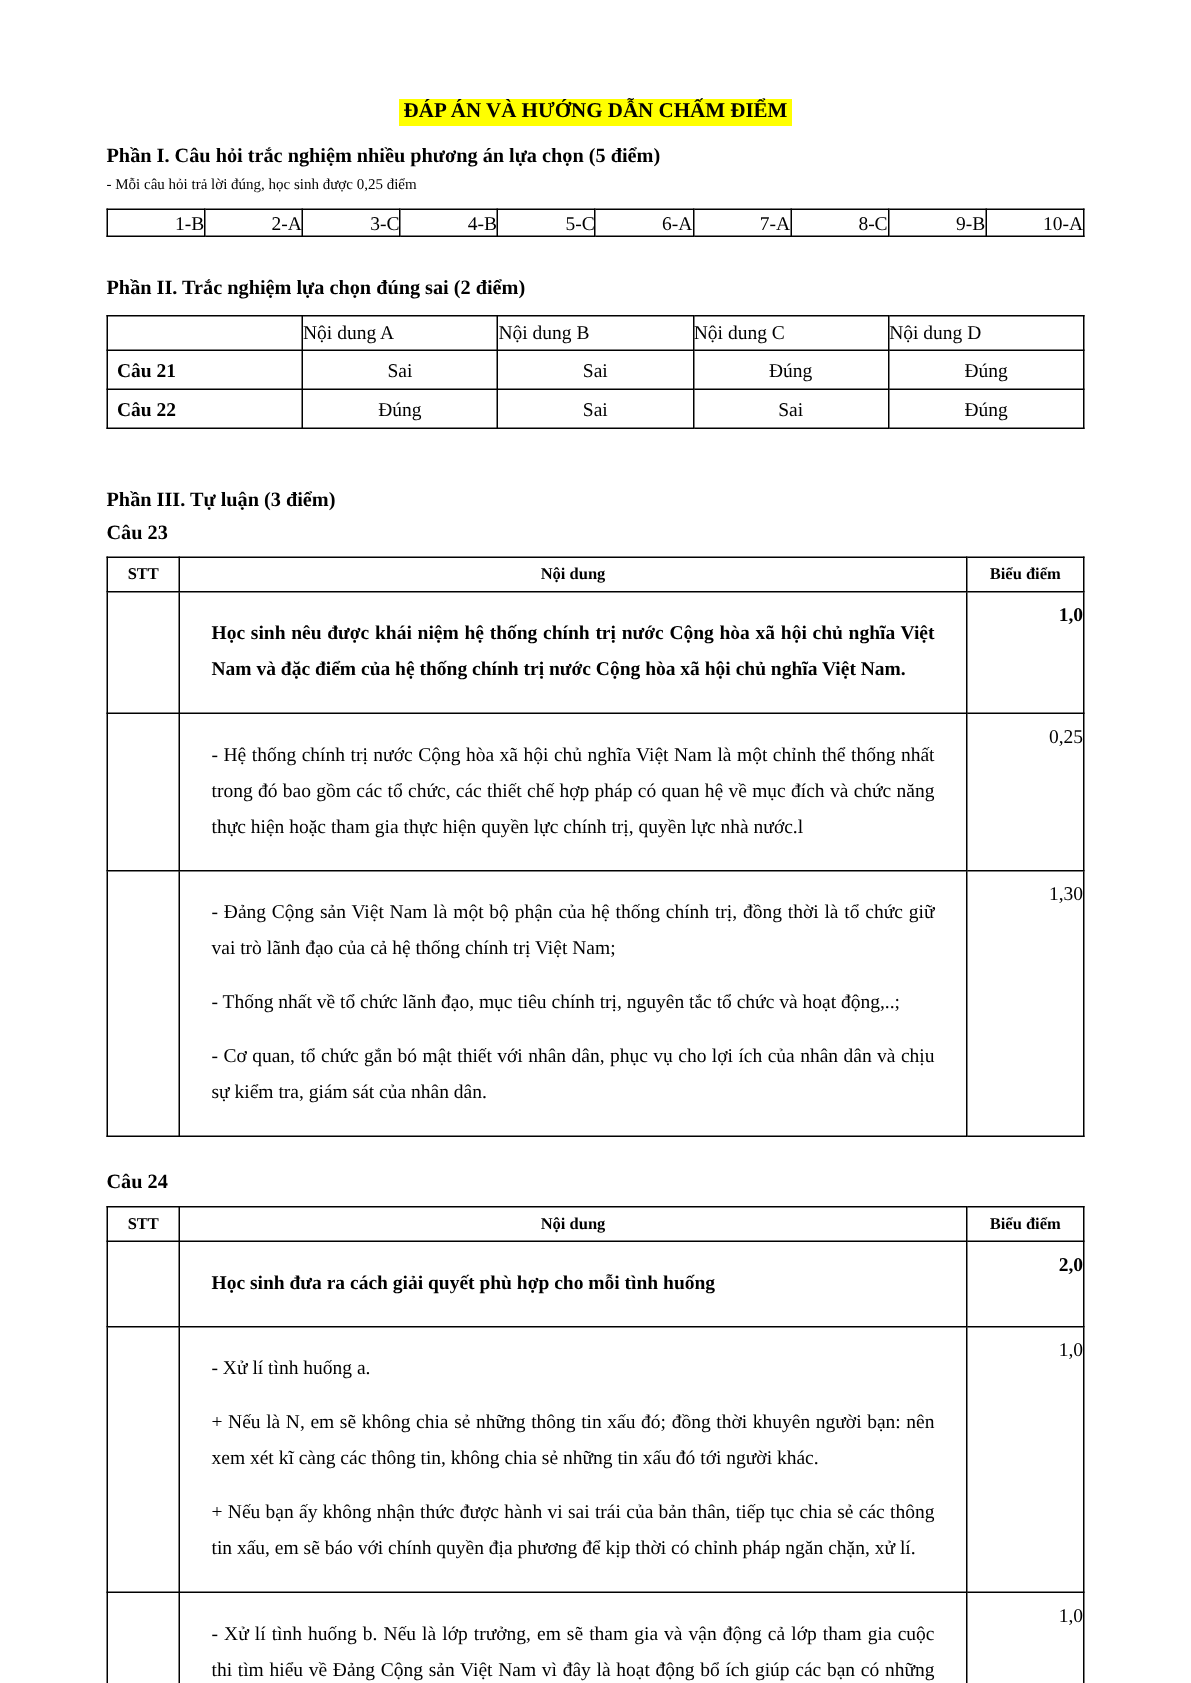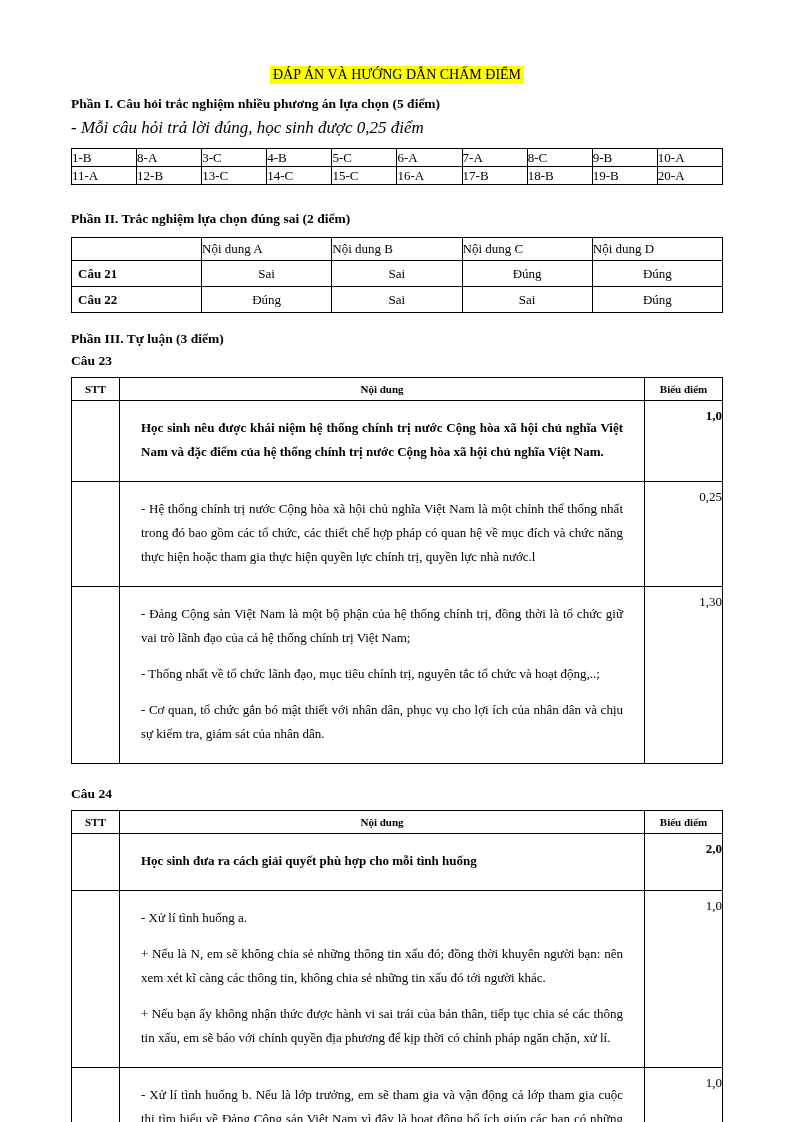--- a/index.html
+++ b/index.html
@@ -7,36 +7,36 @@
   body {
     width:794px; height:1122px;
     font-family:"Liberation Serif", serif;
     color:#000; font-size:13px;
     position:relative; overflow:hidden;
   }
   .page { padding:66px 71px 0 71px; }
 
   .title-wrap { text-align:center; margin-bottom:12px; }
   .title-highlight {
-    background:#ffff00; font-weight:normal; font-size:14px;
+    background:#ffff00; font-weight:bold; font-size:14px;
     padding:1px 3px; display:inline-block;
   }
 
   .heading { font-weight:bold; font-size:13.5px; margin:4px 0 6px 0; }
-  .note { font-style:italic; font-size:17px; margin:2px 0 10px 0; }
+  .note { font-size:10px; margin:2px 0 10px 0; }
 
   table { border-collapse:collapse; width:100%; table-layout:fixed; }
   td, th { border:1px solid #000; font-size:13px; }
 
   
   .answers { margin-bottom:26px; }
-  .answers td { text-align:left; height:18px; width:10%; }
+  .answers td { text-align:right; height:18px; width:10%; }
 
   
-  .tf-wrap { margin-bottom:18px; }
+  .tf-wrap { margin-bottom:39px; }
   .tf-table { margin-top:10px; }
   .tf-table col.lbl { width:130px; }
   .tf-table th { height:23px; text-align:left; font-weight:normal; }
   .tf-table td { height:26px; text-align:center;font-family:Liberation Serif, serif; }
   .tf-table td.row-label { text-align:left; padding-left:6px; font-weight:bold; }
 
   
   .q-label { font-weight:bold; font-size:13.5px; margin:0 0 8px 0; }
   .essay col.stt { width:48px; }
   .essay col.pts { width:78px; }
@@ -63,41 +63,29 @@
     <span class="title-highlight">ĐÁP ÁN VÀ HƯỚNG DẪN CHẤM ĐIỂM</span>
   </div>
 
   <p class="heading">Phần I. Câu hỏi trắc nghiệm nhiều phương án lựa chọn (5 điểm)</p>
   <p class="note">- Mỗi câu hỏi trả lời đúng, học sinh được 0,25 điểm</p>
 
   <table class="answers">
     <tbody>
       <tr>
         <td>1-B</td>
-        <td>8-A</td>
+        <td>2-A</td>
         <td>3-C</td>
         <td>4-B</td>
         <td>5-C</td>
         <td>6-A</td>
         <td>7-A</td>
         <td>8-C</td>
         <td>9-B</td>
         <td>10-A</td>
-      </tr>
-      <tr>
-        <td>11-A</td>
-        <td>12-B</td>
-        <td>13-C</td>
-        <td>14-C</td>
-        <td>15-C</td>
-        <td>16-A</td>
-        <td>17-B</td>
-        <td>18-B</td>
-        <td>19-B</td>
-        <td>20-A</td>
       </tr>
     </tbody>
   </table>
 
   <div class="tf-wrap">
     <p class="heading">Phần II. Trắc nghiệm lựa chọn đúng sai (2 điểm)</p>
     <table class="tf-table">
       <colgroup>
           <col class="lbl">
           <col>

